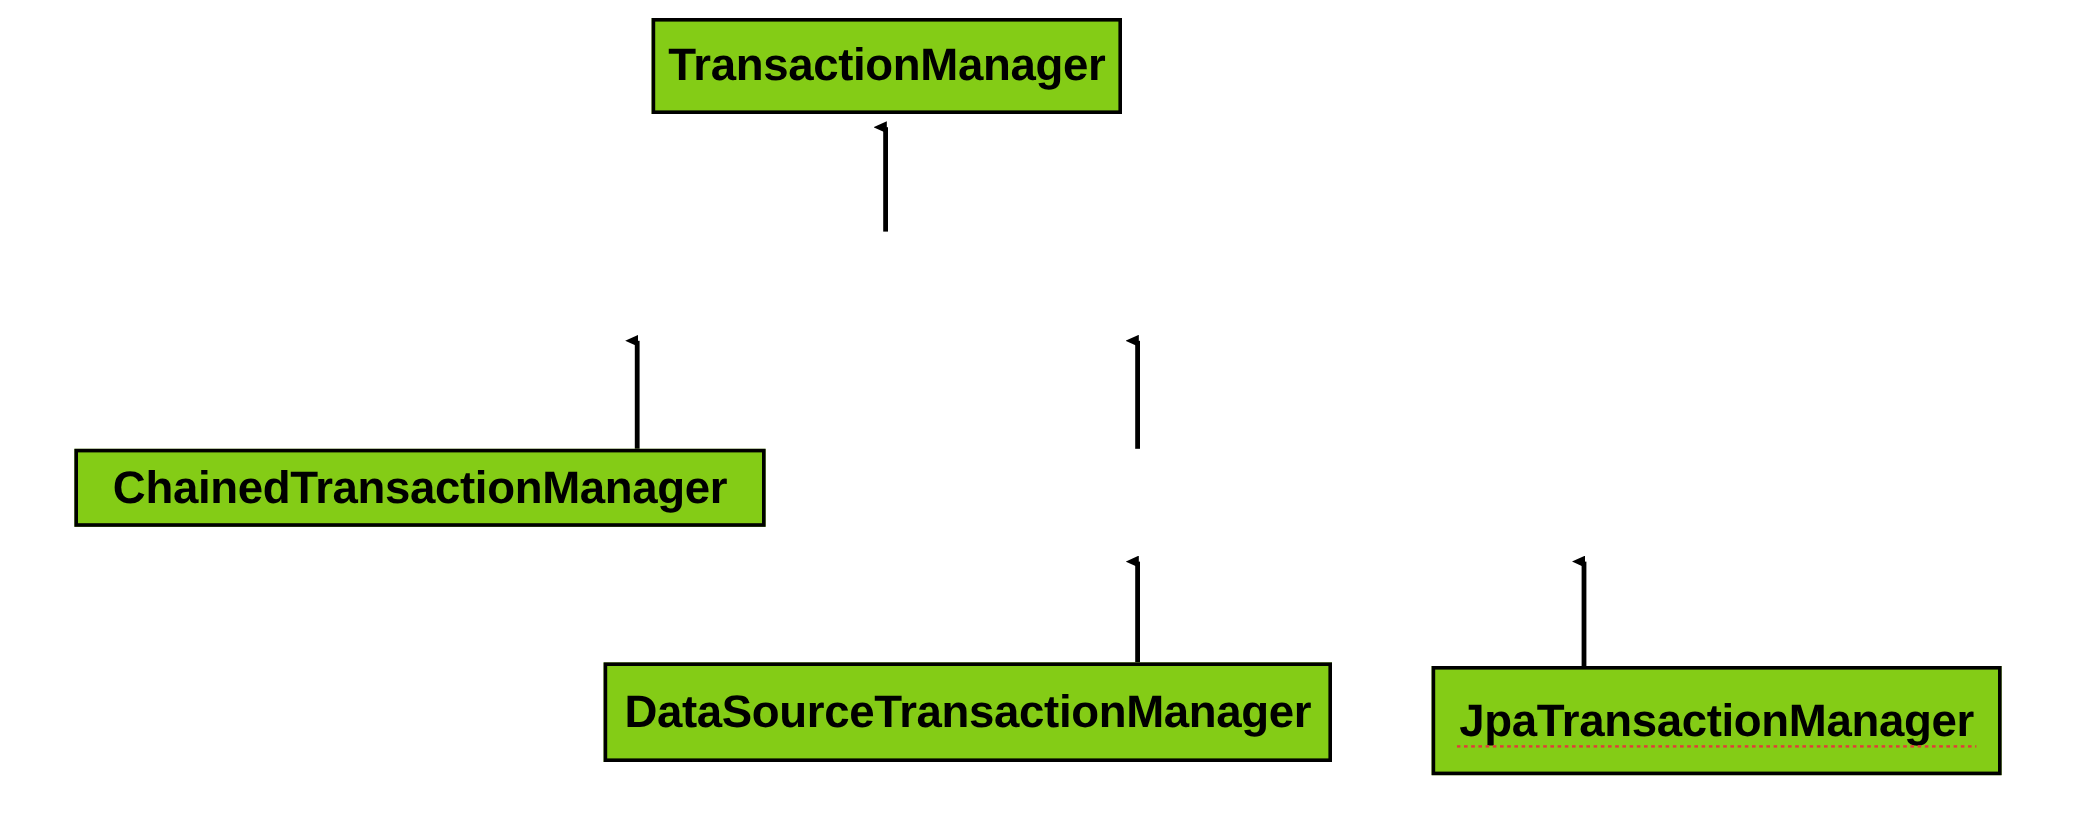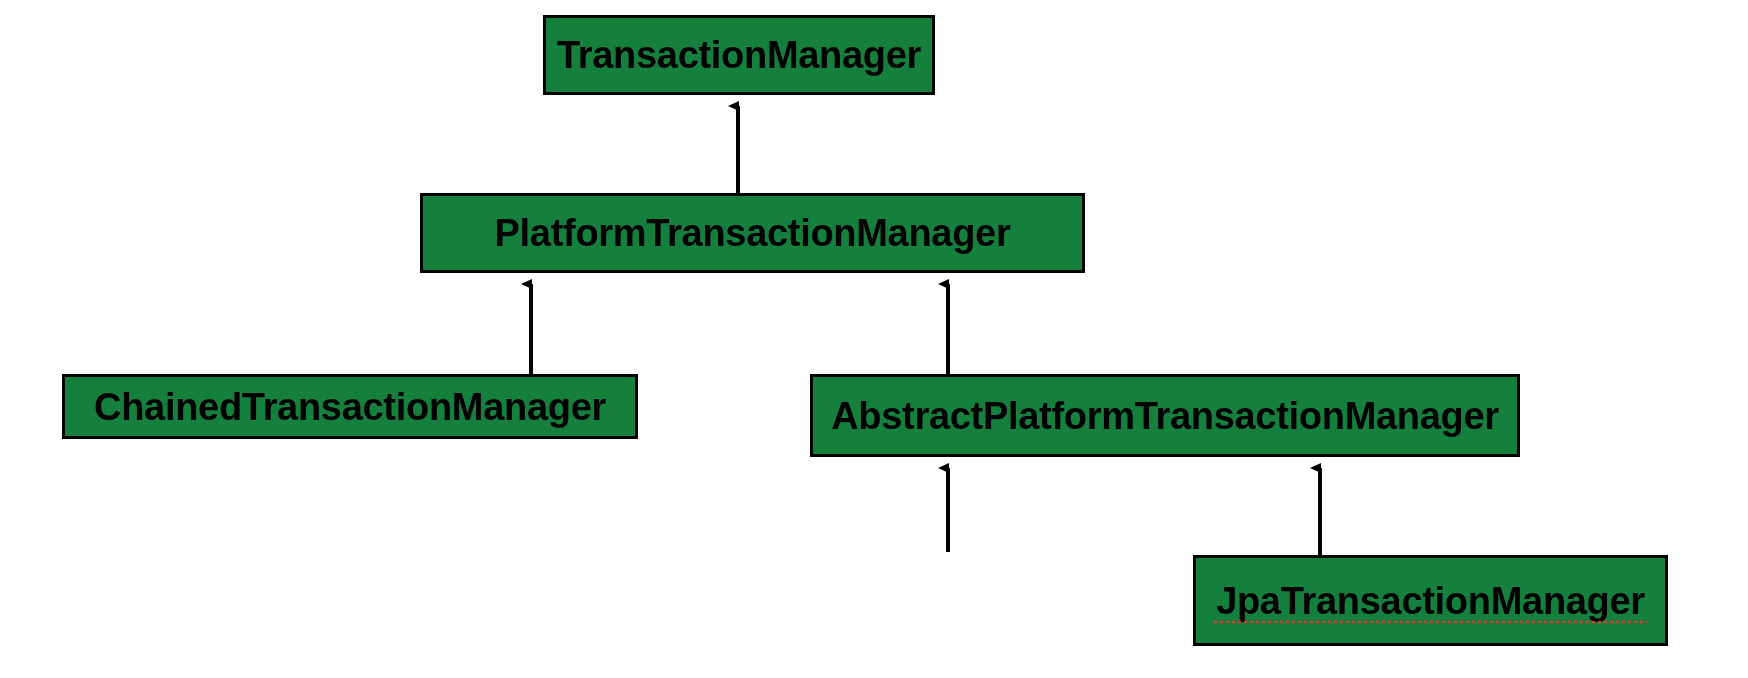--- a/index.html
+++ b/index.html
@@ -22,21 +22,21 @@
     position: absolute;
     left: 0;
     top: 0;
     width: 1748px;
     height: 678px;
     pointer-events: none;
   }
   .class-node {
     position: absolute;
     box-sizing: border-box;
-    background: #15803d;
+    background: #84cc16;
     border: 3px solid #000000;
     display: flex;
     align-items: center;
     justify-content: center;
     z-index: 2;
   }
   .class-node-label {
     font-family: "Liberation Sans", sans-serif;
     font-weight: bold;
     font-size: 38px;
@@ -77,30 +77,27 @@
         <line x1="948" y1="374" x2="948" y2="284" stroke="#000000" stroke-width="4" marker-end="url(#arrowhead-up)"></line>
         <line x1="948" y1="552" x2="948" y2="468" stroke="#000000" stroke-width="4" marker-end="url(#arrowhead-up)"></line>
         <line x1="1320" y1="555" x2="1320" y2="468" stroke="#000000" stroke-width="4" marker-end="url(#arrowhead-up)"></line>
       </g>
   </svg>
 
   <div class="class-node" style="left: 543px; top: 15px; width: 392px; height: 80px; border-color: rgb(0, 0, 0);">
     <span class="class-node-label">TransactionManager</span>
   </div>
 
-  <div class="class-node" style="left: 420px; top: 193px; width: 665px; height: 80px; border-color: rgb(0, 0, 0);">
-    <span class="class-node-label">PlatformTransactionManager</span>
-  </div>
 
   <div class="class-node" style="left: 62px; top: 374px; width: 576px; height: 65px; border-color: rgb(0, 0, 0);">
     <span class="class-node-label">ChainedTransactionManager</span>
   </div>
 
-  <div class="class-node" style="left: 810px; top: 374px; width: 710px; height: 83px; border-color: rgb(0, 0, 0);">
-    <span class="class-node-label">AbstractPlatformTransactionManager</span>
+
+  <div class="class-node" style="left: 503px; top: 552px; width: 607px; height: 83px; border-color: rgb(0, 0, 0);">
+    <span class="class-node-label">DataSourceTransactionManager</span>
   </div>
-
 
   <div class="class-node" style="left: 1193px; top: 555px; width: 475px; height: 91px; border-color: rgb(0, 0, 0);">
     <span class="class-node-label misspelled">JpaTransactionManager</span>
   </div>
 
 </div>
 
 </body></html>

